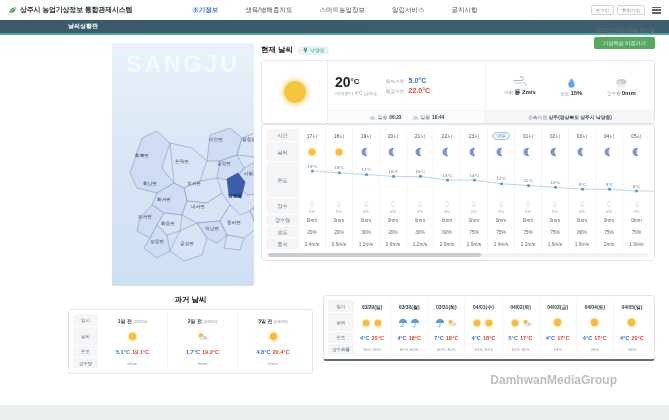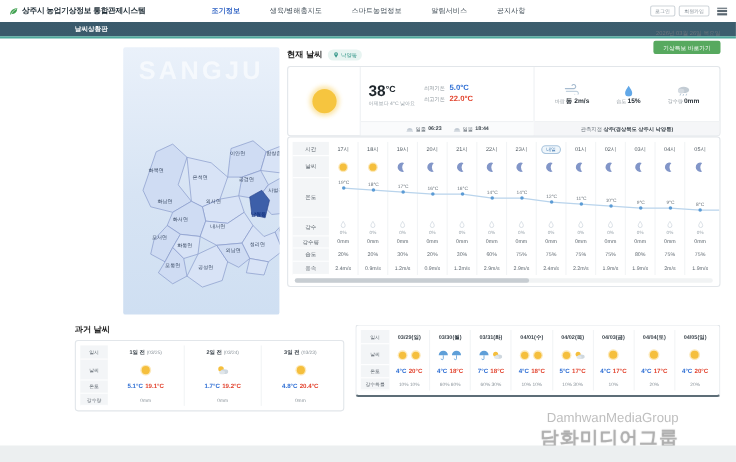--- a/index.html
+++ b/index.html
@@ -109,31 +109,31 @@
     justify-content:center; font-size:4.4px; color:#5b646c; }
   .bh-date{height:13px;} .bh-wx{height:19px;} .bh-temp{height:12px;} .bh-pr{height:11px;}
   .b-col { display:flex; flex-direction:column; border-right:1px solid #f2f4f6; }
   .b-col:last-child { border-right:none; }
   .b-cell { display:flex; align-items:center; justify-content:center; gap:2px; }
   .b-date { font-size:5px; font-weight:bold; color:#39424a; }
   .b-date .dim { font-weight:normal; color:#8b949b; font-size:4.4px; }
   .t-lo { font-size:5.6px; font-weight:bold; color:#2f6fd4; }
   .t-hi { font-size:5.6px; font-weight:bold; color:#e2442f; }
   .b-pr { font-size:4.4px; color:#8b949b; }
-  .past-wrap { width:245px; }
+  .past-wrap { width:245px;text-align:center; }
   .mid-wrap { flex:1; }
   .mid-wrap .b-card { border-bottom:2px solid #5d6d77; }
   .past-wrap .b-col { width:70px; }
   .mid-wrap .b-col { flex:1; }
   .wx-ic svg { width:11px; height:11px; }
   .wx-ic.pair svg { width:10px; height:10px; }
 
   
   .wm { position:absolute; right:52px; top:338px; text-align:right; pointer-events:none; }
-  .wm-en { font-size:12px; font-weight:normal; color:rgba(125,125,125,.5); }
+  .wm-en { font-size:12px; font-weight:bold; color:rgba(125,125,125,.5); }
   .wm-ko { font-size:17px; font-weight:bold; color:rgba(150,150,150,.38);
     text-shadow:0 0 1px rgba(120,120,120,.5); letter-spacing:1px; }
 
   .footer-strip { position:fixed; left:0; bottom:0; width:669px; height:15px; background:#eceff0; }
 </style>
 </head>
 <body>
 
 <header class="topbar">
   <div class="logo">
@@ -232,21 +232,21 @@
         </span>
       </div>
 
       <div class="cw-card">
         <div class="cw-sun">
           <span class="big-sun"></span>
         </div>
         <div class="cw-mid">
           <div class="cw-mid-top">
             <div>
-              <div class="big-temp"><span>38</span><span class="unit">°C</span></div>
+              <div class="big-temp"><span>20</span><span class="unit">°C</span></div>
               <div class="compare">어제보다 4°C 낮아요</div>
             </div>
             <div class="minmax">
               <div class="mm-row">
                   <span class="mm-label">최저기온</span>
                   <span class="mm-val lo">5.0°C</span>
                 </div>
               <div class="mm-row">
                   <span class="mm-label">최고기온</span>
                   <span class="mm-val hi">22.0°C</span>
@@ -844,17 +844,16 @@
               </div>
               <div class="b-cell bh-pr b-pr">20%</div>
             </div>
           </div>
       </div>
     </div>
   </div>
 
   <div class="wm">
     <div class="wm-en">DamhwanMediaGroup</div>
-    <div class="wm-ko">담화미디어그룹</div>
   </div>
 </div>
 
 <div class="footer-strip"></div>
 
 </body></html>

